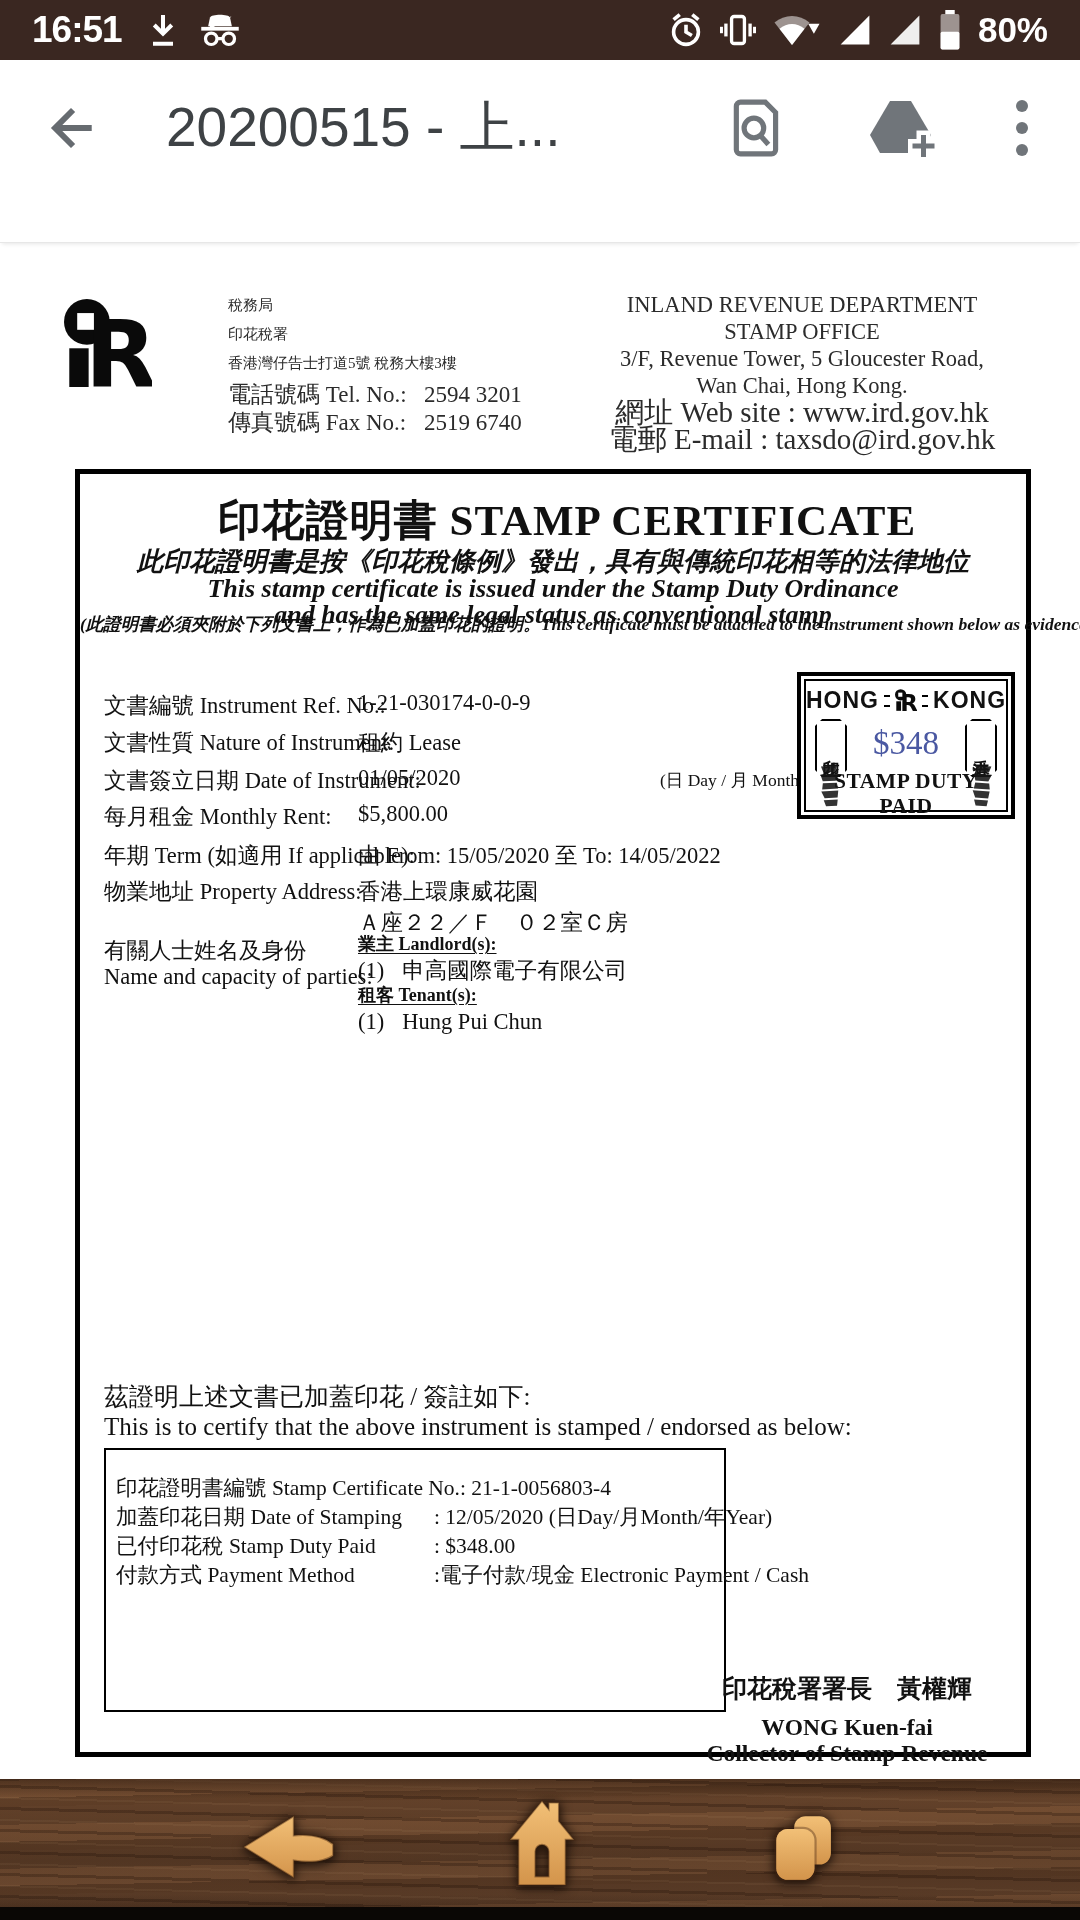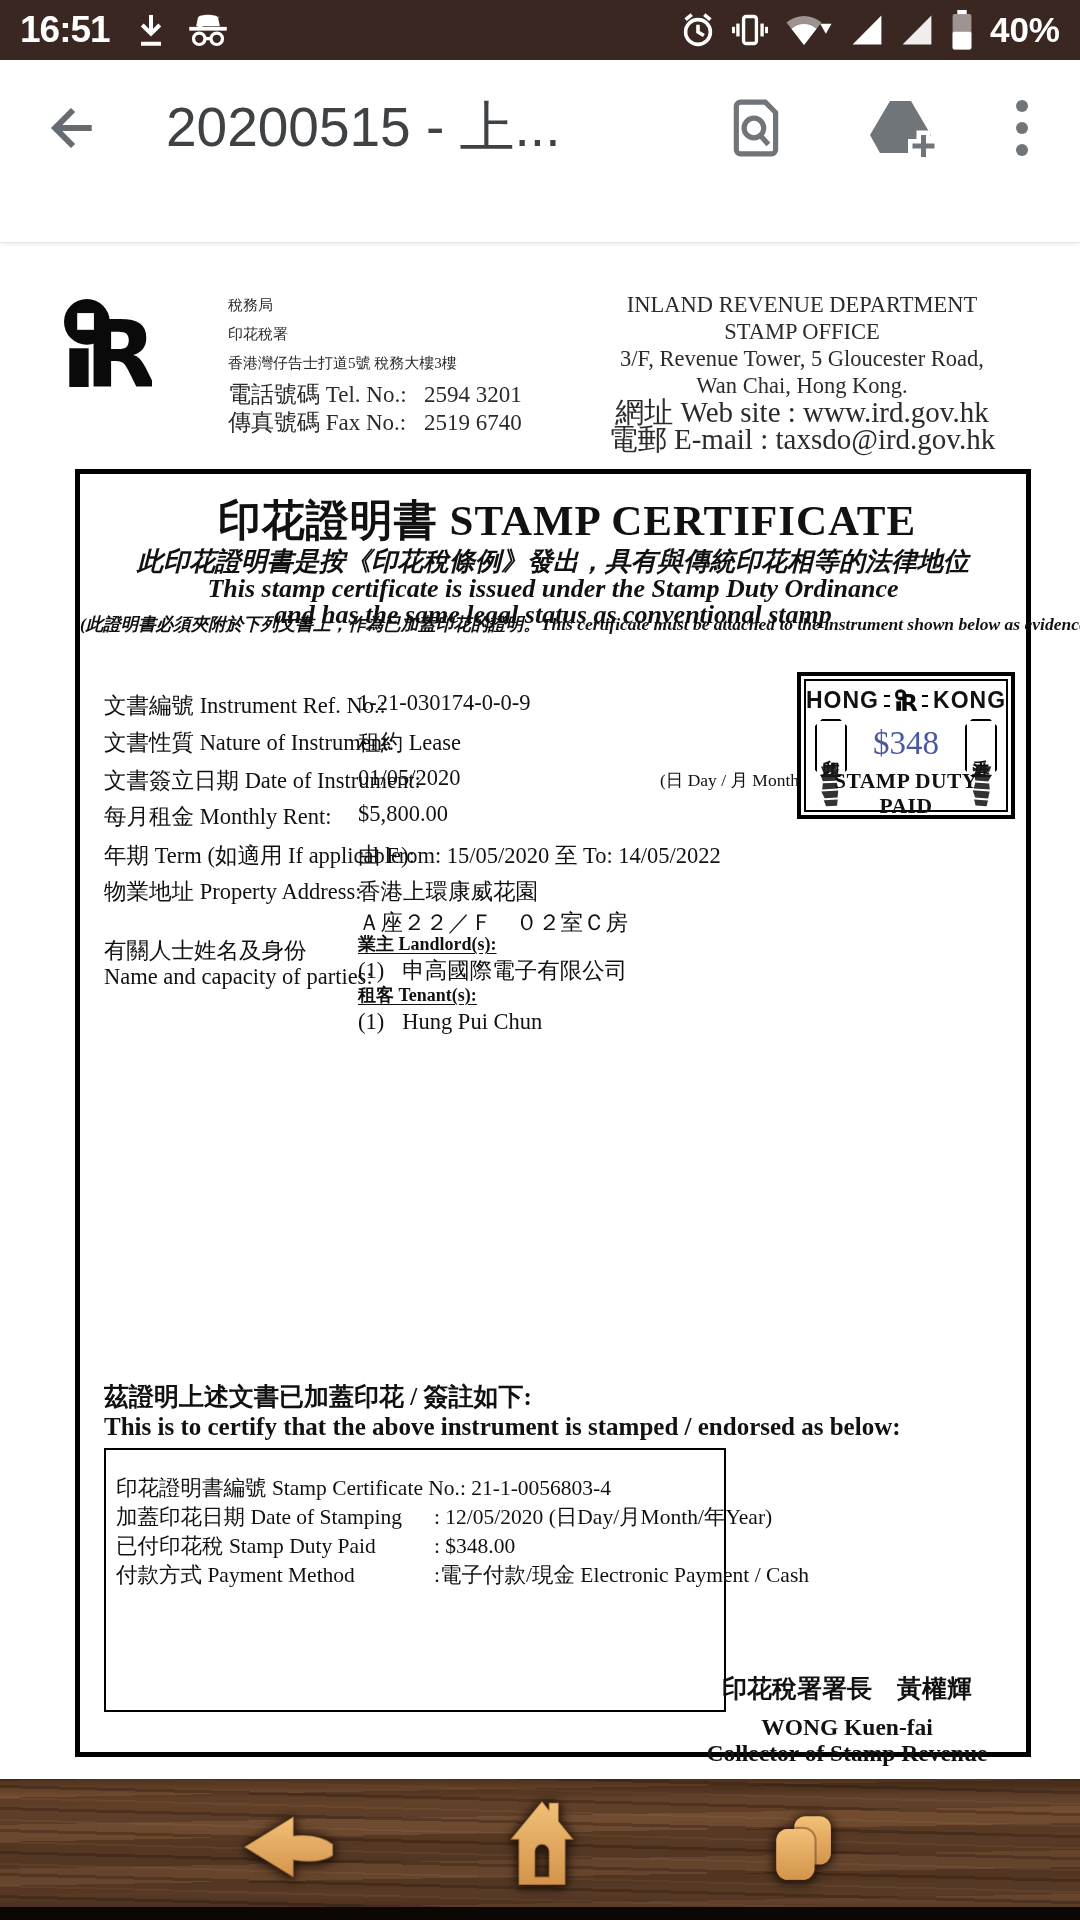--- a/index.html
+++ b/index.html
@@ -1,21 +1,21 @@
 <!DOCTYPE html>
 <html><head>
 <meta charset="utf-8">
 <style>
   html,body{margin:0;padding:0;background:#000;}
   .screen{position:relative;width:1080px;height:1920px;background:#fff;overflow:hidden;
           font-family:"Liberation Serif","DejaVu Serif",serif;color:#111;}
 
   
   .statusbar{position:absolute;top:0;left:0;width:1080px;height:60px;background:#3a2721;
-             display:flex;align-items:center;padding:0 20px;box-sizing:border-box;
+             display:flex;align-items:center;padding:0 32px;box-sizing:border-box;
              font-family:"Liberation Sans","DejaVu Sans",sans-serif;color:#fff;}
   .sb-time{font-size:37px;font-weight:bold;letter-spacing:-1px;margin-right:26px;}
   .sb-ico{display:flex;align-items:center;margin-right:22px;}
   .sb-right{margin-left:auto;display:flex;align-items:center;gap:16px;}
   .sb-batt-pct{font-size:35px;font-weight:bold;}
 
   
   .appbar{position:absolute;top:60px;left:0;width:1080px;height:183px;background:#fff;
           display:flex;align-items:center;box-sizing:border-box;padding:0 50px 46px 42px;
           font-family:"Liberation Sans","DejaVu Sans",sans-serif;
@@ -59,21 +59,21 @@
         display:flex;align-items:center;justify-content:center;
         writing-mode:vertical-rl;text-orientation:upright;font-size:17px;font-weight:bold;letter-spacing:2px;
         clip-path:polygon(22% 0,78% 0,100% 12%,100% 88%,78% 100%,22% 100%,0 88%,0 12%);}
   .seal-l{left:9px;}
   .seal-r{right:9px;}
   .stamp-amt{position:absolute;top:44px;left:0;width:100%;text-align:center;font-size:33px;}
   .stamp-paid{position:absolute;top:88px;left:0;width:100%;text-align:center;font-weight:bold;font-size:21.5px;letter-spacing:.5px;}
   .chop{position:absolute;bottom:3px;width:24px;height:42px;opacity:.88;}
   .chop-l{left:12px;} .chop-r{right:12px;}
 
-  .certify{position:absolute;left:24px;top:908px;font-weight:bold;font-size:25px;line-height:30px;}
+  .certify{position:absolute;left:24px;top:908px;font-weight:normal;font-size:25px;line-height:30px;}
 
   .details{position:absolute;left:24px;top:974px;width:622px;height:264px;border:2.5px solid #000;box-sizing:border-box;padding:24px 10px;}
   .drow{display:flex;font-size:21.5px;line-height:29px;white-space:nowrap;}
   .dlabel{flex:0 0 318px;}
 
   .sig{position:absolute;right:14px;top:1198px;width:330px;text-align:center;}
   .sig-zh{font-size:25px;font-weight:bold;margin-bottom:9px;}
   .sig-en{font-size:23.5px;font-weight:bold;line-height:26px;}
 
   
@@ -162,21 +162,21 @@
       </span>
       <span class="sb-ico" style="margin:0">
         <svg width="24" height="40" viewBox="0 0 20 34">
             <g fill="#fff">
               <rect x="6" y="0" width="8" height="3.5"></rect>
               <rect x="2" y="3.5" width="16" height="30" rx="1.5" opacity=".5"></rect>
               <rect x="2" y="18.5" width="16" height="15" rx="1.5"></rect>
             </g>
           </svg>
       </span>
-      <span class="sb-batt-pct">40%</span>
+      <span class="sb-batt-pct">80%</span>
     </span>
   </div>
 
   <div class="appbar">
     <button class="ab-btn">
       <svg width="58" height="58" viewBox="0 0 56 56">
           <path d="M48 25H19.6L32 12.6 28 8.6 8.6 28 28 47.4l4-4L19.6 31H48z" fill="#666b70"></path>
         </svg>
     </button>
     <div class="ab-title">20200515 - 上...</div>

